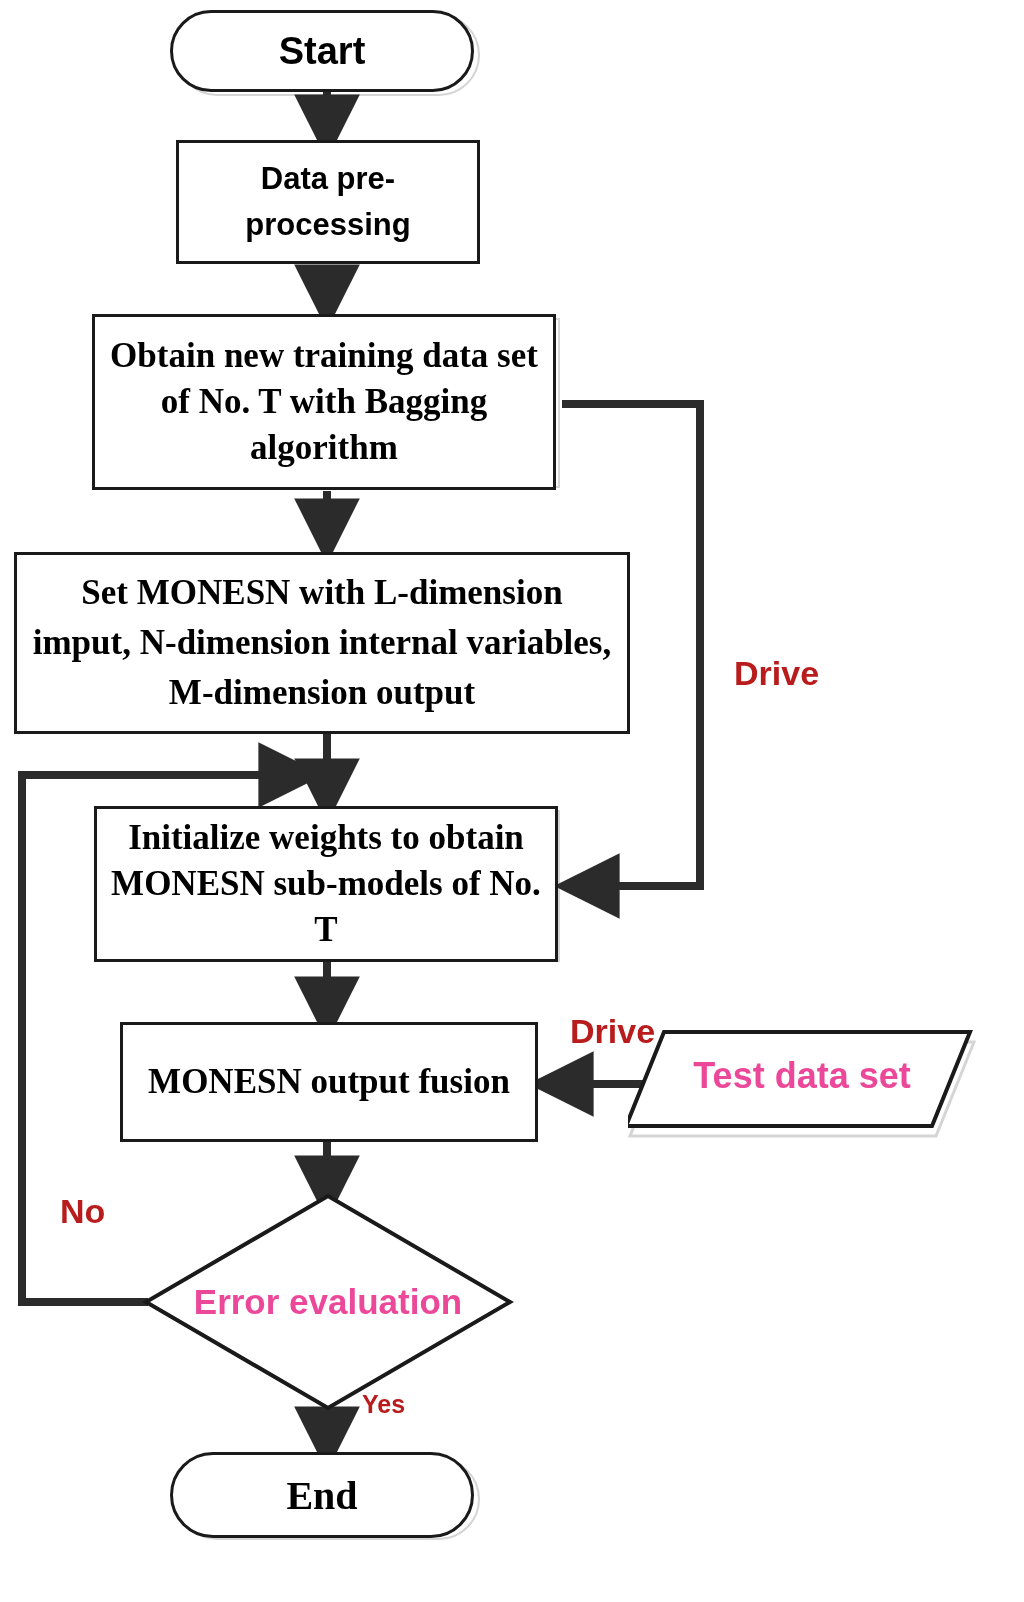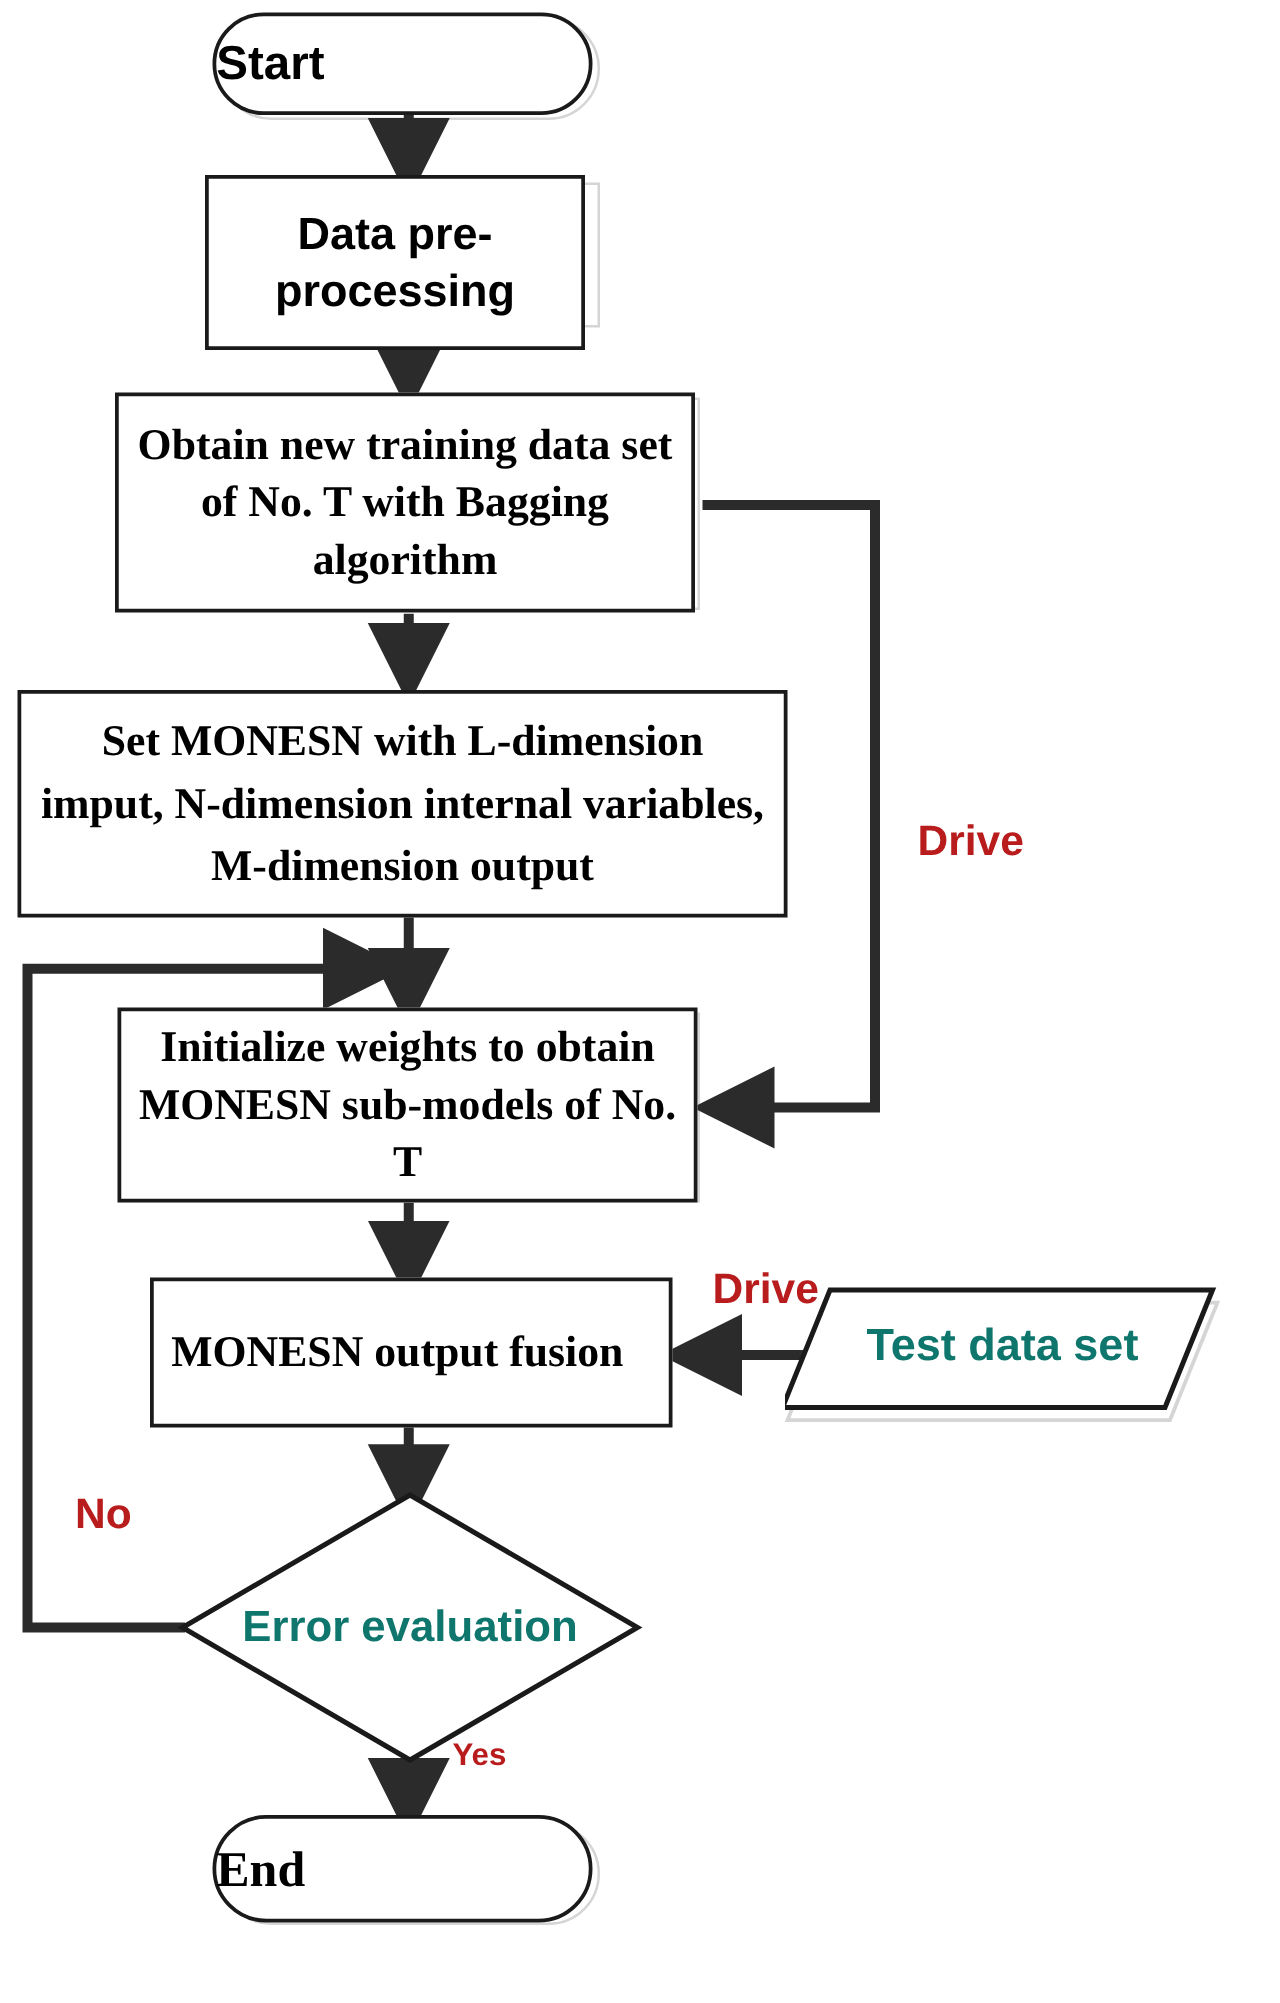--- a/index.html
+++ b/index.html
@@ -15,21 +15,21 @@
     width: 1024px;
     height: 1602px;
     background: #ffffff;
     overflow: hidden;
   }
   .node {
     position: absolute;
     box-sizing: border-box;
     display: flex;
     align-items: center;
-    justify-content: flex-start;
+    justify-content: center;
     text-align: center;
     color: #000;
     z-index: 3;
   }
   .shadow {
     position: absolute;
     box-sizing: border-box;
     border: 2px solid #d5d5d5;
     background: transparent;
     z-index: 1;
@@ -80,21 +80,21 @@
   .para-wrap { position: absolute; z-index: 3; }
   .para-text {
     position: absolute;
     left: 0; top: 0;
     width: 100%; height: 100%;
     display: flex;
     align-items: center;
     justify-content: center;
     font-family: "Liberation Sans", sans-serif;
     font-weight: bold;
-    color: #0f766e;
+    color: #ec4899;
   }
 </style>
 </head>
 <body>
 
 <div id="canvas">
 
   <svg class="wires" viewBox="0 0 1024 1602">
     <defs>
       <marker id="arrow" markerWidth="9" markerHeight="9" refX="5.2" refY="4.5" orient="auto">
@@ -137,21 +137,21 @@
   <div class="ghost serif" style="left:16px; top:570px; width:614px; height:178px; font-size:34px; line-height:50px;">Set MONESN with L-dimension imput, N-dimension internal variables, M-dimension output</div>
   <div class="ghost serif" style="left:96px; top:822px; width:464px; height:152px; font-size:34px; line-height:46px;">Initialize weights to obtain MONESN sub-models of No. T</div>
   <div class="ghost serif" style="left:122px; top:1038px; width:414px; height:114px; font-size:34px; line-height:48px;">MONESN output fusion</div>
   <div class="ghost sans" style="left:180px; top:1264px; width:300px; height:100px; font-size:34px; line-height:46px;">Error evaluation</div>
   <div class="ghost serif" style="left:176px; top:1470px; width:304px; height:82px; font-size:38px;">End</div>
 
   <div class="node stadium sans" style="left:170px; top:10px; width:304px; height:82px; font-size:38px;">
     <span>Start</span>
   </div>
 
-  <div class="node rect sans" style="left:164px; top:140px; width:304px; height:140px; font-size:36px; line-height:46px; padding:0 12px;">
+  <div class="node rect sans" style="left:176px; top:140px; width:304px; height:124px; font-size:31px; line-height:46px; padding:0 12px;">
     <span>Data pre-processing</span>
   </div>
 
   <div class="node rect serif" style="left:92px; top:314px; width:464px; height:176px; font-size:35px; line-height:46px; padding:0 14px;">
     <span>Obtain new training data set of No. T with Bagging algorithm</span>
   </div>
 
   <div class="node rect serif" style="left:14px; top:552px; width:616px; height:182px; font-size:35px; line-height:50px; padding:0 12px;">
     <span>Set MONESN with L-dimension imput, N-dimension internal variables, M-dimension output</span>
   </div>

